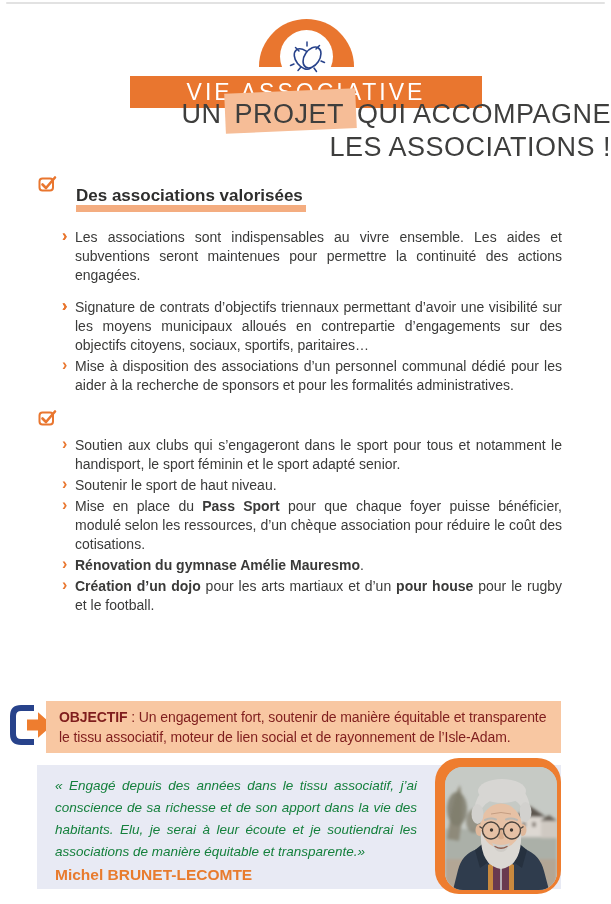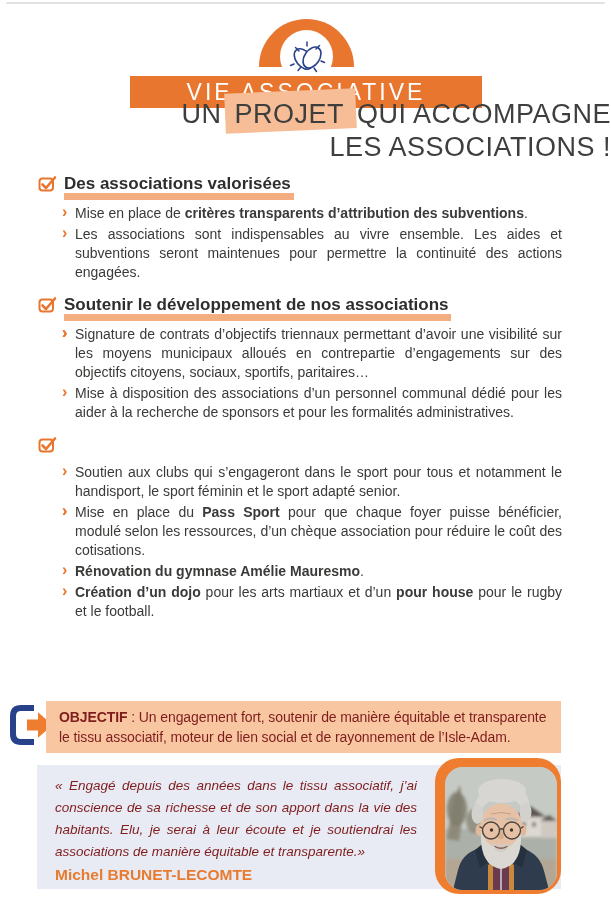--- a/index.html
+++ b/index.html
@@ -31,40 +31,40 @@
   .hl-bg{position:absolute;left:-4px;top:-7px;right:-7px;bottom:0;background:var(--highlight);
          transform:rotate(-2.5deg);z-index:-1;}
 
   
   #sections{position:absolute;left:38px;top:174px;width:524px;}
   .section{margin-bottom:13px;}
   .sec-head{display:flex;align-items:flex-start;gap:7px;}
   .cbx{flex:0 0 auto;margin-top:1px;line-height:0;}
   .cbx rect{fill:#fff;stroke:var(--orange);stroke-width:2;}
   .cbx .tick{fill:none;stroke:var(--orange);stroke-width:2.6;stroke-linecap:round;stroke-linejoin:round;}
-  .sec-title{position:relative;margin:0;display:inline-block;font-size:17px;font-weight:700;color:#2e2e2d;}
+  .sec-title{position:relative;margin:12px;display:inline-block;font-size:17px;font-weight:700;color:#2e2e2d;}
   .sec-title::after{content:"";position:absolute;left:0;right:-3px;bottom:-6px;height:7px;
                     background:var(--orange-light);}
   .bullets{list-style:none;margin:10px 0 0 0;padding:0 0 0 24px;}
   .bullets li{position:relative;padding-left:13px;margin-bottom:2px;font-size:14px;line-height:19px;
               color:var(--text);text-align:justify;}
   .chev{position:absolute;left:0;top:-2px;font-size:16px;font-weight:700;color:var(--orange);}
   .b{font-weight:700;}
 
   
   .obj-icon{position:absolute;left:7px;top:702px;line-height:0;}
   .obj-box{position:absolute;left:46px;top:701px;width:515px;min-height:51px;background:var(--objectif-bg);
            box-sizing:border-box;padding:6px 13px;}
   .obj-text{margin:0;font-size:14px;line-height:20px;color:#7f1d1d;letter-spacing:-.1px;}
   .obj-text b{font-weight:700;}
 
   
   .quote-box{position:absolute;left:37px;top:765px;width:524px;height:124px;background:var(--quote-bg);}
   .quote-text{margin:0;padding:10px 0 0 18px;width:362px;font-style:italic;font-size:13.5px;
-              line-height:22px;color:#7f1d1d;text-align:justify;}
+              line-height:22px;color:#15803d;text-align:justify;}
   .quote-author{margin:3px 0 0 18px;width:362px;font-weight:700;font-size:15.5px;
                 color:var(--name-orange);}
 
   
   .photo{position:absolute;left:435px;top:758px;width:126px;height:136px;background:#ee7d2f;border-radius:24px;}
   .photo-inner{position:absolute;left:10px;top:9px;right:4px;bottom:4px;border-radius:18px;overflow:hidden;background:#c6cac5;}
   .photo-inner svg{display:block;width:100%;height:100%;}
 </style>
 </head>
 <body>
@@ -106,55 +106,46 @@
       <div class="sec-head">
         <span class="cbx">
           <svg width="19" height="17" viewBox="0 0 19 17" aria-hidden="true">
             <rect x="1.5" y="3.5" width="13.5" height="12" rx="3"></rect>
             <path class="tick" d="M4.5 9.5 L8 13 L17 2.5"></path>
           </svg>
         </span>
         <h2 class="sec-title">Des associations valorisées</h2>
       </div>
       <ul class="bullets">
-          <li><span class="chev">›</span><span><span>Mise en place de </span><span class="b">critères transparents d’attribution des subventions</span><span>.</span></span></li>
+          <li><span class="chev">›</span></li>
           <li><span class="chev">›</span><span><span>Les associations sont indispensables au vivre ensemble. Les aides et subventions seront maintenues pour permettre la continuité des actions engagées.</span></span></li>
         </ul>
     </section>
 
     <section class="section">
-      <div class="sec-head">
-        <span class="cbx">
-          <svg width="19" height="17" viewBox="0 0 19 17" aria-hidden="true">
-            <rect x="1.5" y="3.5" width="13.5" height="12" rx="3"></rect>
-            <path class="tick" d="M4.5 9.5 L8 13 L17 2.5"></path>
-          </svg>
-        </span>
-        <h2 class="sec-title">Soutenir le développement de nos associations</h2>
-      </div>
       <ul class="bullets">
           <li><span class="chev">›</span></li>
           <li><span class="chev">›</span></li>
           <li><span class="chev">›</span><span><span>Signature de contrats d’objectifs triennaux permettant d’avoir une visibilité sur les moyens municipaux alloués en contrepartie d’engagements sur des objectifs citoyens, sociaux, sportifs, paritaires…</span></span></li>
           <li><span class="chev">›</span><span><span>Mise à disposition des associations d’un personnel communal dédié pour les aider à la recherche de sponsors et pour les formalités administratives.</span></span></li>
         </ul>
     </section>
 
     <section class="section">
       <div class="sec-head">
         <span class="cbx">
           <svg width="19" height="17" viewBox="0 0 19 17" aria-hidden="true">
             <rect x="1.5" y="3.5" width="13.5" height="12" rx="3"></rect>
             <path class="tick" d="M4.5 9.5 L8 13 L17 2.5"></path>
           </svg>
         </span>
       </div>
       <ul class="bullets">
           <li><span class="chev">›</span><span><span>Soutien aux clubs qui s’engageront dans le sport pour tous et notamment le handisport, le sport féminin et le sport adapté senior.</span></span></li>
-          <li><span class="chev">›</span></li>
+          <li><span class="chev">›</span><span><span>Soutenir le sport de haut niveau.</span></span></li>
           <li><span class="chev">›</span><span><span>Mise en place du </span><span class="b">Pass Sport</span><span> pour que chaque foyer puisse bénéficier, modulé selon les ressources, d’un chèque association pour réduire le coût des cotisations.</span></span></li>
           <li><span class="chev">›</span><span><span class="b">Rénovation du gymnase Amélie Mauresmo</span><span>.</span></span></li>
           <li><span class="chev">›</span><span><span class="b">Création d’un dojo</span><span> pour les arts martiaux et d’un </span><span class="b">pour house</span><span> pour le rugby et le football.</span></span></li>
         </ul>
     </section>
   </div>
 
   <div class="obj-icon">
     <svg width="48" height="46" viewBox="0 0 48 46" aria-hidden="true">
       <path d="M27 6 H14 q-8 0 -8 8 v18 q0 8 8 8 h13" fill="none" stroke="#27428b" stroke-width="6" stroke-linejoin="round"></path>

